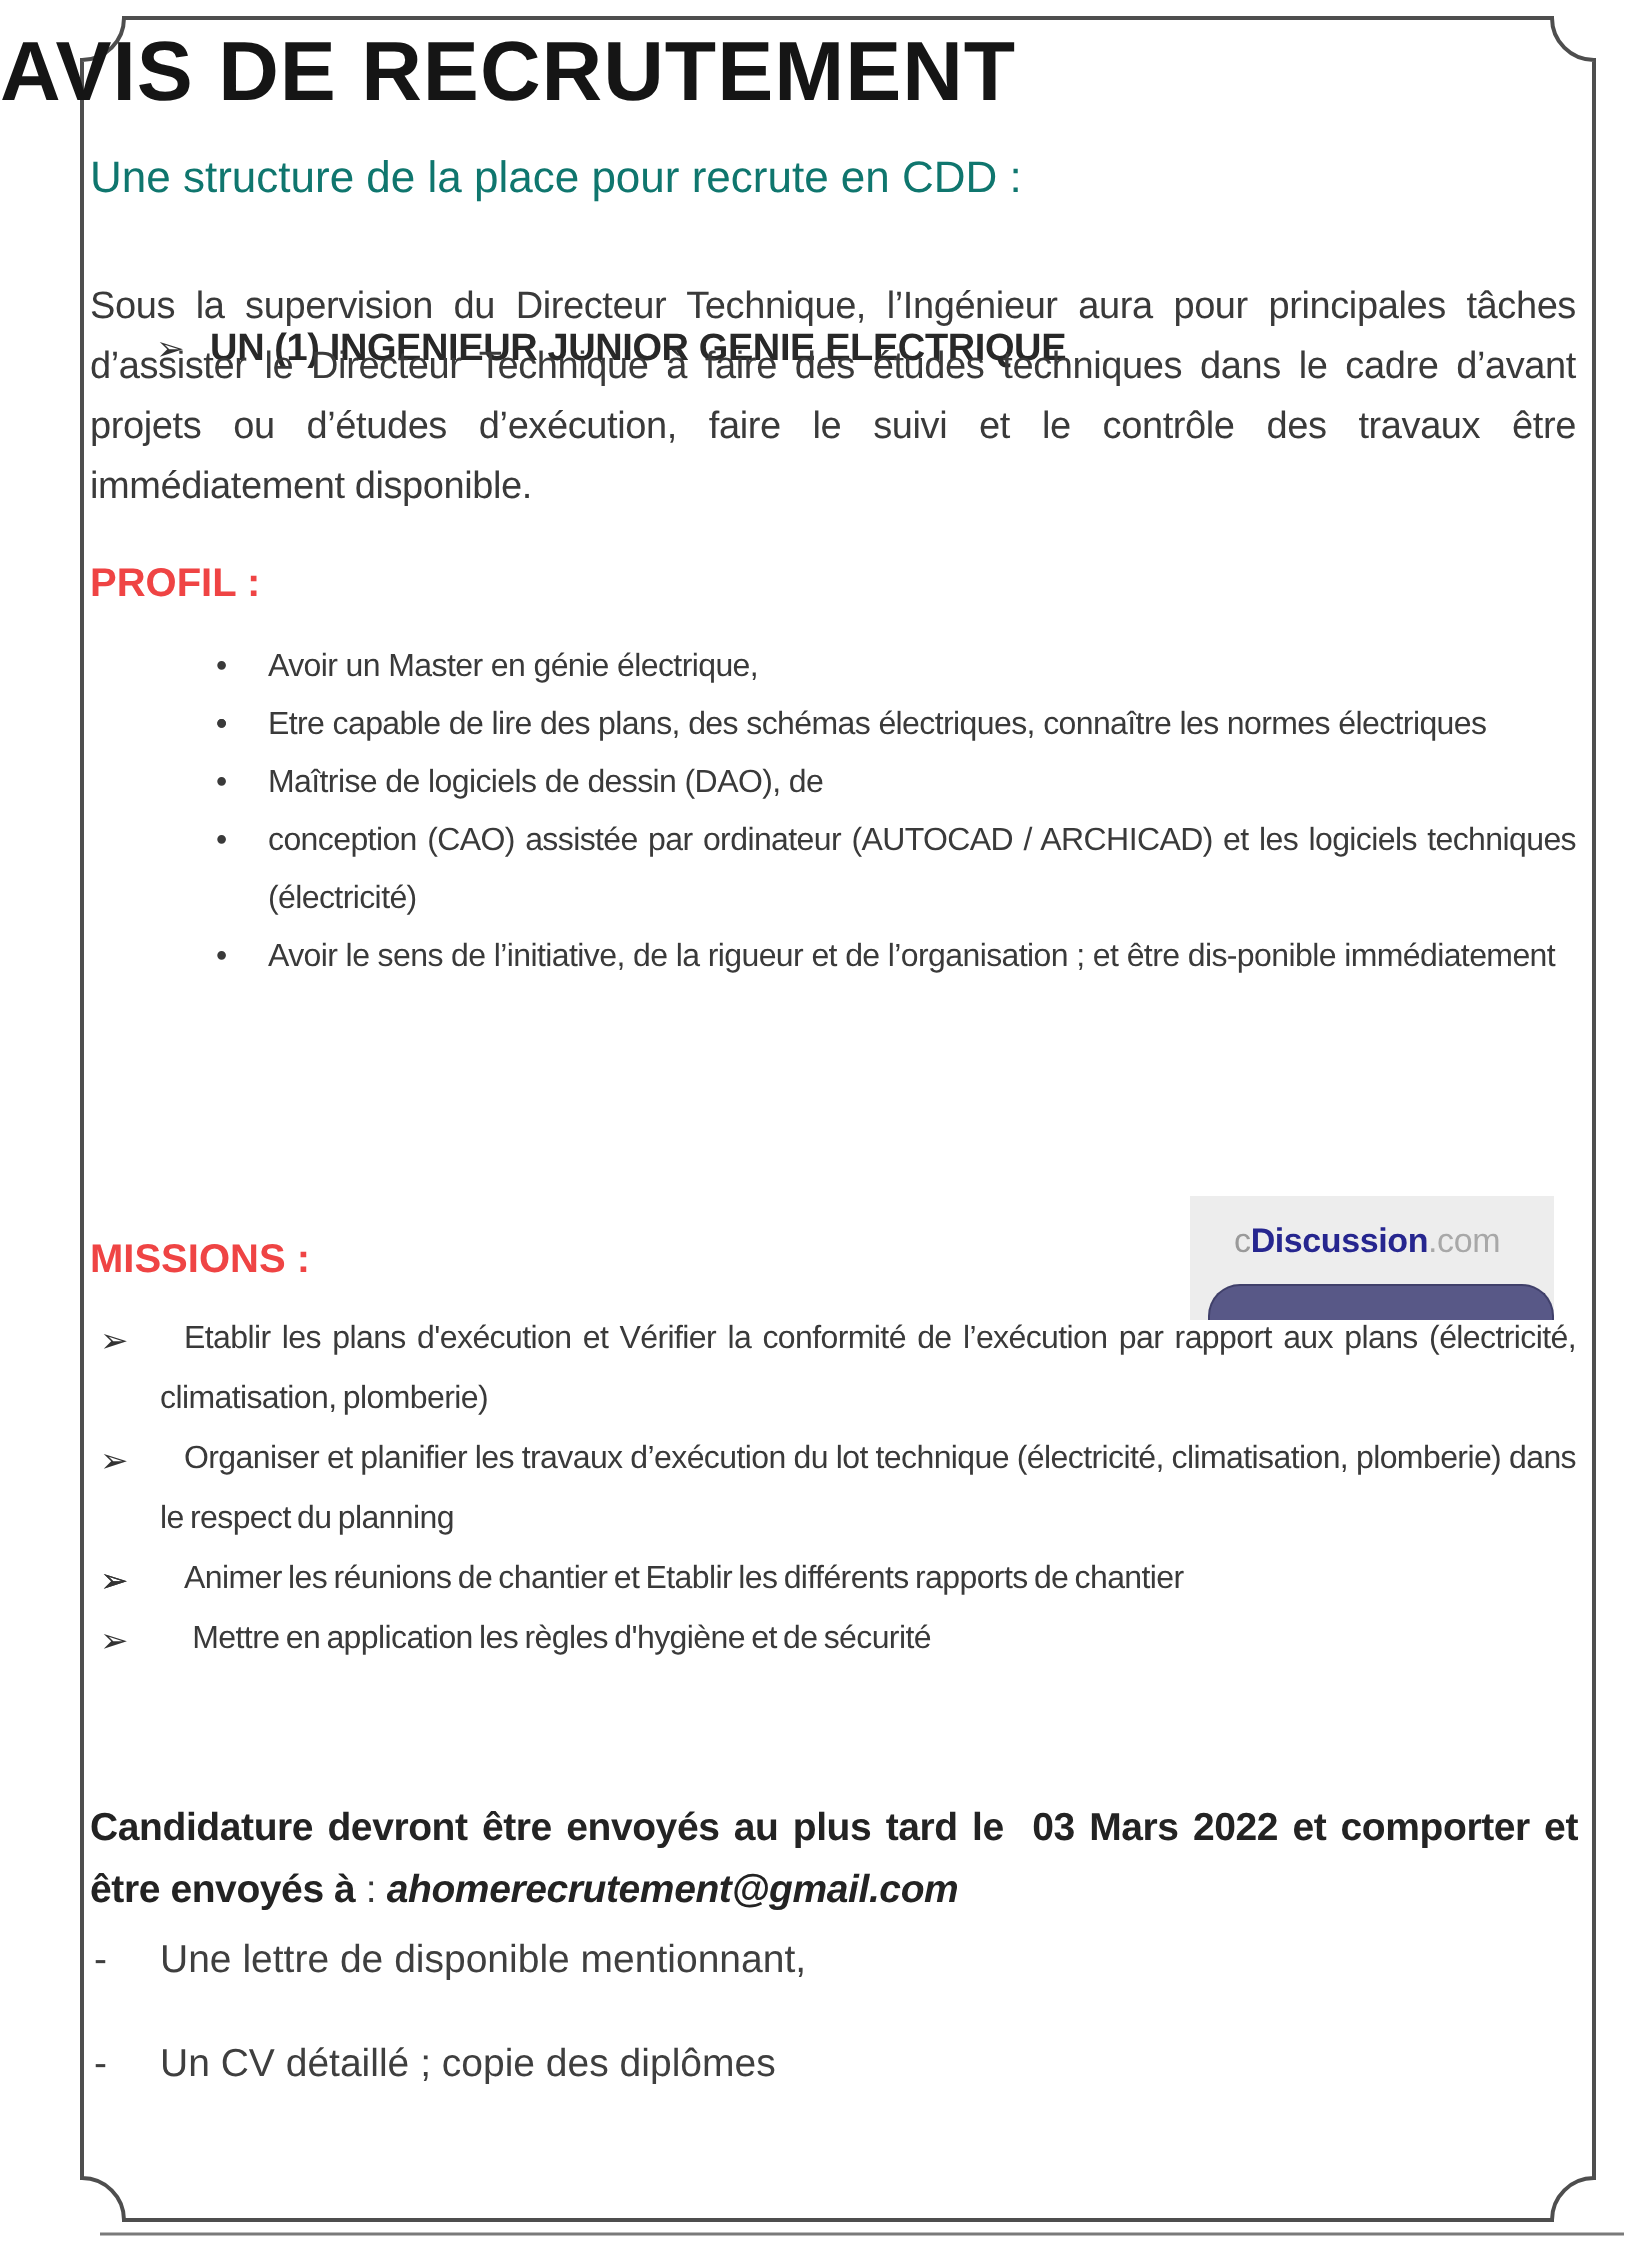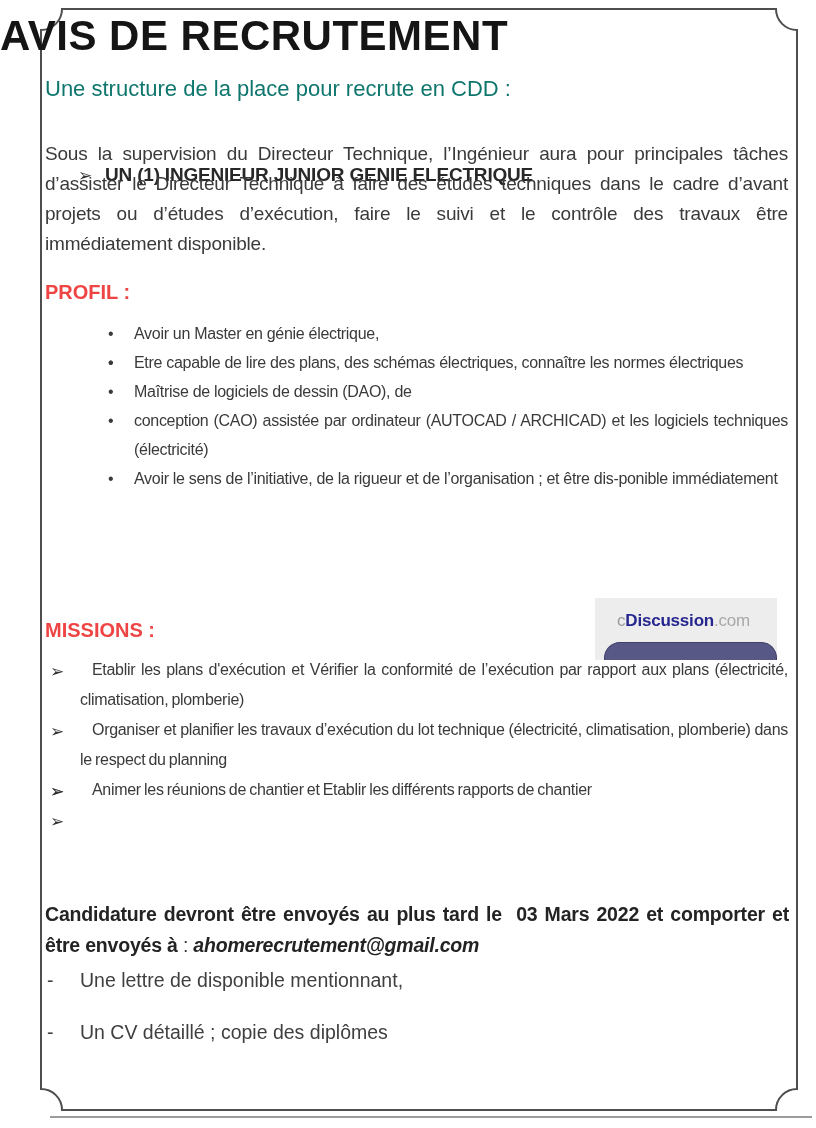--- a/index.html
+++ b/index.html
@@ -91,21 +91,21 @@
     <span class="wm-c">c</span><span class="wm-brand">Discussion</span><span class="wm-com">.com</span>
   </div>
   <div class="wm-banner"></div>
 </div>
 
 <ul class="mlist">
   <li><span class="arrow">➢</span><span class="t">Etablir les plans d'exécution et Vérifier la conformité de l’exécution par rapport aux plans (électricité, climatisation, plomberie)</span></li>
   <li><span class="arrow">➢</span><span class="t">Organiser et planifier les travaux d’exécution du lot technique (électricité, climatisation, plomberie) dans le respect du planning</span></li>
   <li><span class="arrow">➢</span></li>
   <li><span class="arrow">➢</span><span class="t">Animer les réunions de chantier et Etablir les différents rapports de chantier</span></li>
-  <li><span class="arrow">➢</span></li>
+  <li><span class="arrow">➢</span><span class="t"> Mettre en application les règles d'hygiène et de sécurité</span></li>
 </ul>
 
 <p class="apply">
   <strong class="bold-text">Candidature devront être envoyés au plus tard le  03 Mars 2022 et comporter et être envoyés à</strong><span class="sep"> : </span><strong class="email">ahomerecrutement@gmail.com</strong>
 </p>
 
 <div class="docs">
   <div class="doc-item">
     <span class="dash">-</span><span class="t">Une lettre de disponible mentionnant,</span>
   </div>

